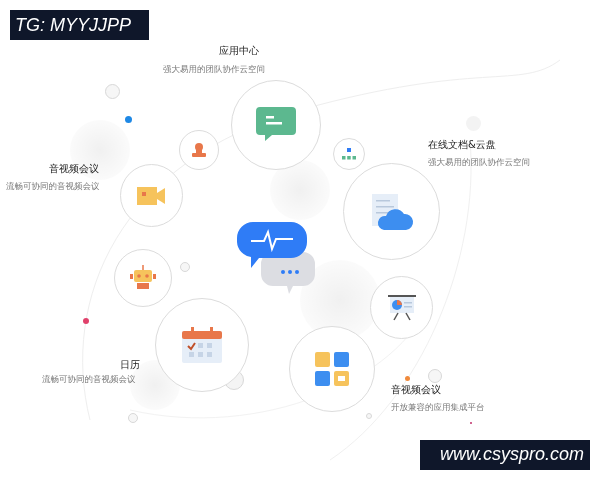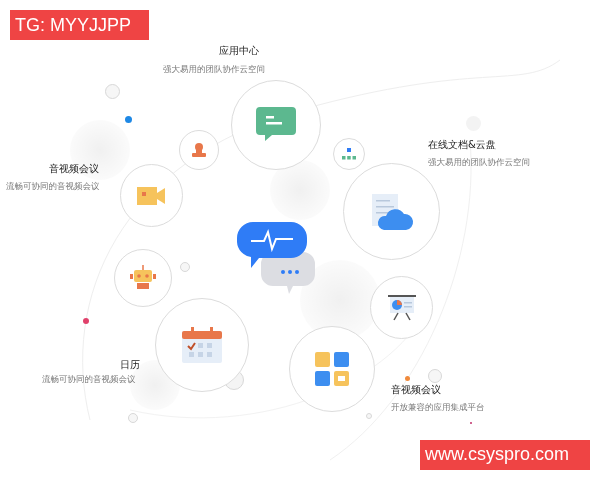--- a/index.html
+++ b/index.html
@@ -4,21 +4,21 @@
 <style>
   html, body { margin:0; padding:0; }
   body { width:600px; height:480px; background:#ffffff; position:relative; overflow:hidden;
          font-family:"DejaVu Sans", sans-serif; }
   .abs { position:absolute; }
   .circle { position:absolute; border:1px solid #dcdcdc; border-radius:50%; background:#fff; box-sizing:border-box;
             display:flex; align-items:center; justify-content:center; }
   .shadow-blob { position:absolute; border-radius:50%; background:radial-gradient(circle, rgba(0,0,0,0.06), rgba(0,0,0,0)); }
   .title { position:absolute; font-size:10px; color:#222; white-space:nowrap; }
   .sub { position:absolute; font-size:8.5px; color:#777; white-space:nowrap; }
-  .tag { position:absolute; background:#ef4444; color:#fff; font-family:"Liberation Sans", sans-serif; }
+  .tag { position:absolute; background:#0f172a; color:#fff; font-family:"Liberation Sans", sans-serif;font-style:italic; }
   .dot { position:absolute; border-radius:50%; }
   .ring { position:absolute; border-radius:50%; border:1px solid #d8d8d8; background:#f6f6f6; box-sizing:border-box; }
 </style>
 </head>
 <body>
 
 <svg class="abs" style="left:0;top:0" width="600" height="480">
   <path d="M90 420 C 60 300, 120 160, 300 110 S 520 90, 560 60" fill="none" stroke="#eeeeee" stroke-width="1"></path>
   <path d="M330 460 C 420 400, 480 260, 470 140" fill="none" stroke="#f0f0f0" stroke-width="1"></path>
   <path d="M130 410 C 260 440, 400 380, 430 300" fill="none" stroke="#f2f2f2" stroke-width="1"></path>
@@ -150,13 +150,13 @@
     <rect x="0" y="0" width="15" height="15" rx="2" fill="#f6c35c"></rect>
     <rect x="19" y="0" width="15" height="15" rx="2" fill="#3d8ef0"></rect>
     <rect x="0" y="19" width="15" height="15" rx="2" fill="#3d8ef0"></rect>
     <rect x="19" y="19" width="15" height="15" rx="2" fill="#f6c35c"></rect>
     <rect x="23" y="24" width="7" height="5" fill="#fff"></rect>
   </svg>
 </div>
 <div class="title" style="left:391px;top:383px">音视频会议</div>
 <div class="sub" style="left:391px;top:402px">开放兼容的应用集成平台</div>
 
-<div class="tag" style="left:420px;top:440px;width:170px;height:30px;font-size:18px;line-height:28px;padding-left:5px;box-sizing:border-box">www.csyspro.com</div>
+<div class="tag" style="left:420px;top:440px;width:170px;height:30px;font-size:18px;line-height:28px;padding-left:20px;box-sizing:border-box">www.csyspro.com</div>
 
 </body></html>

